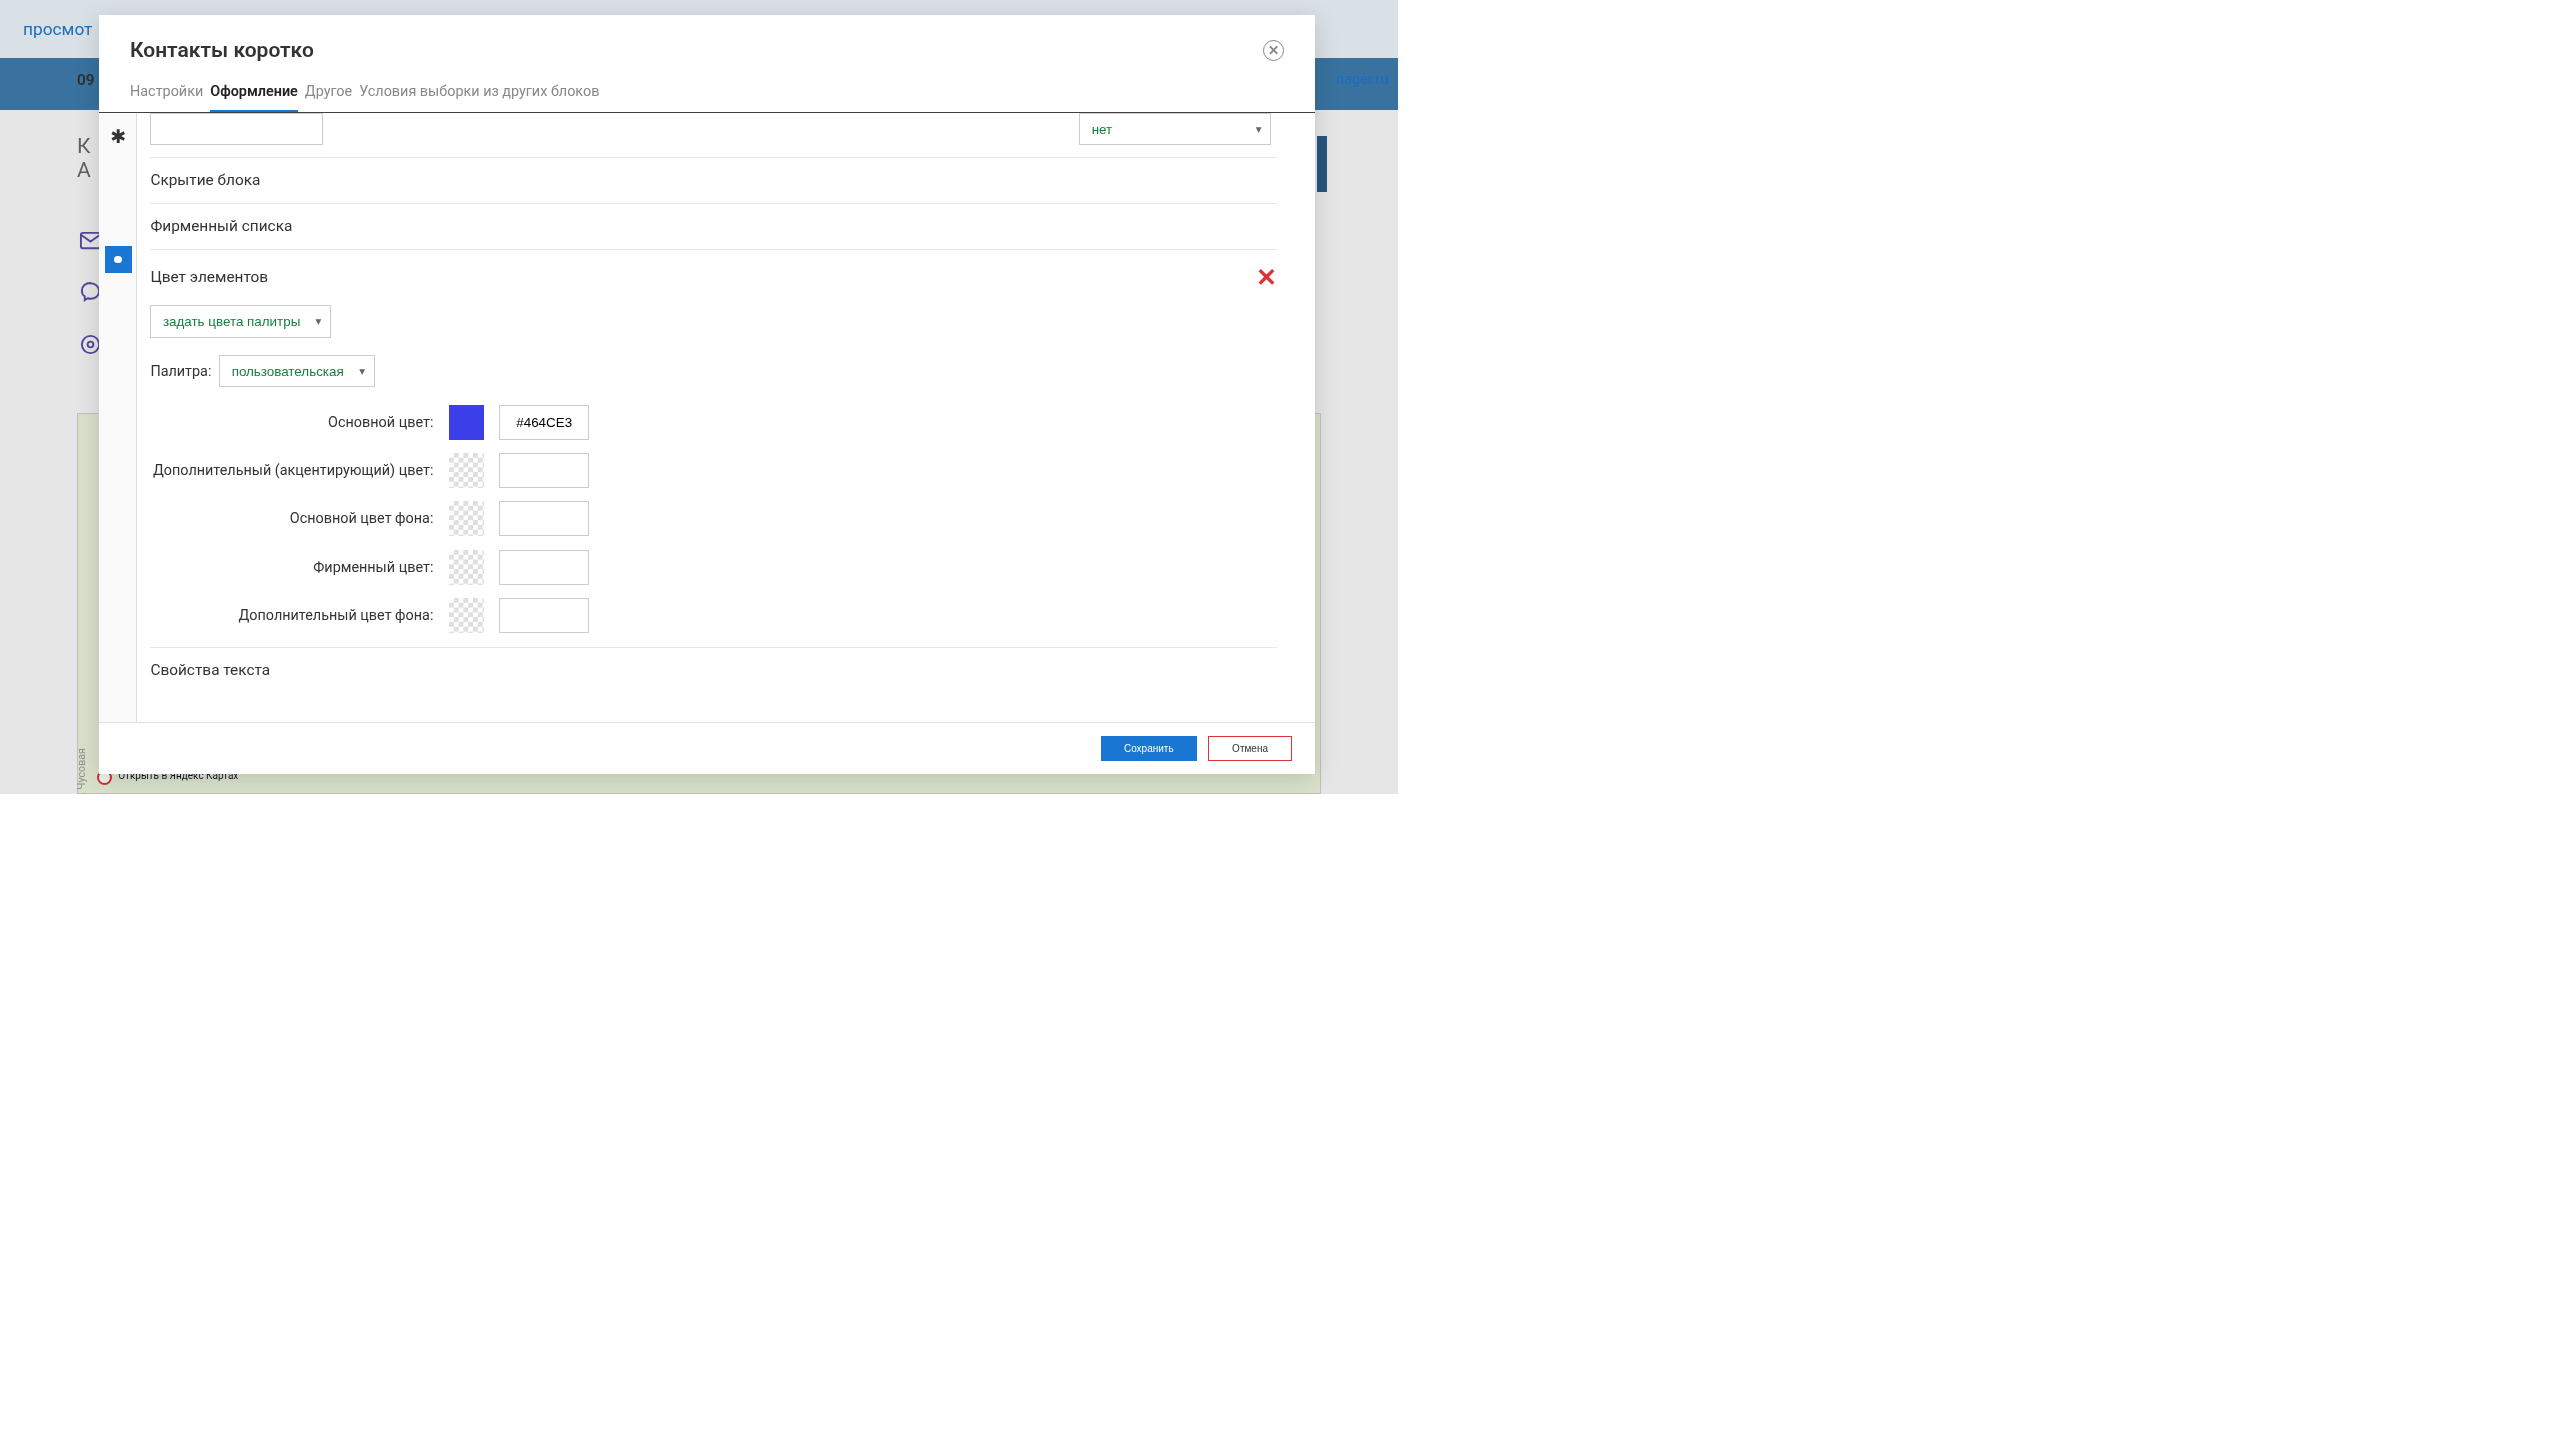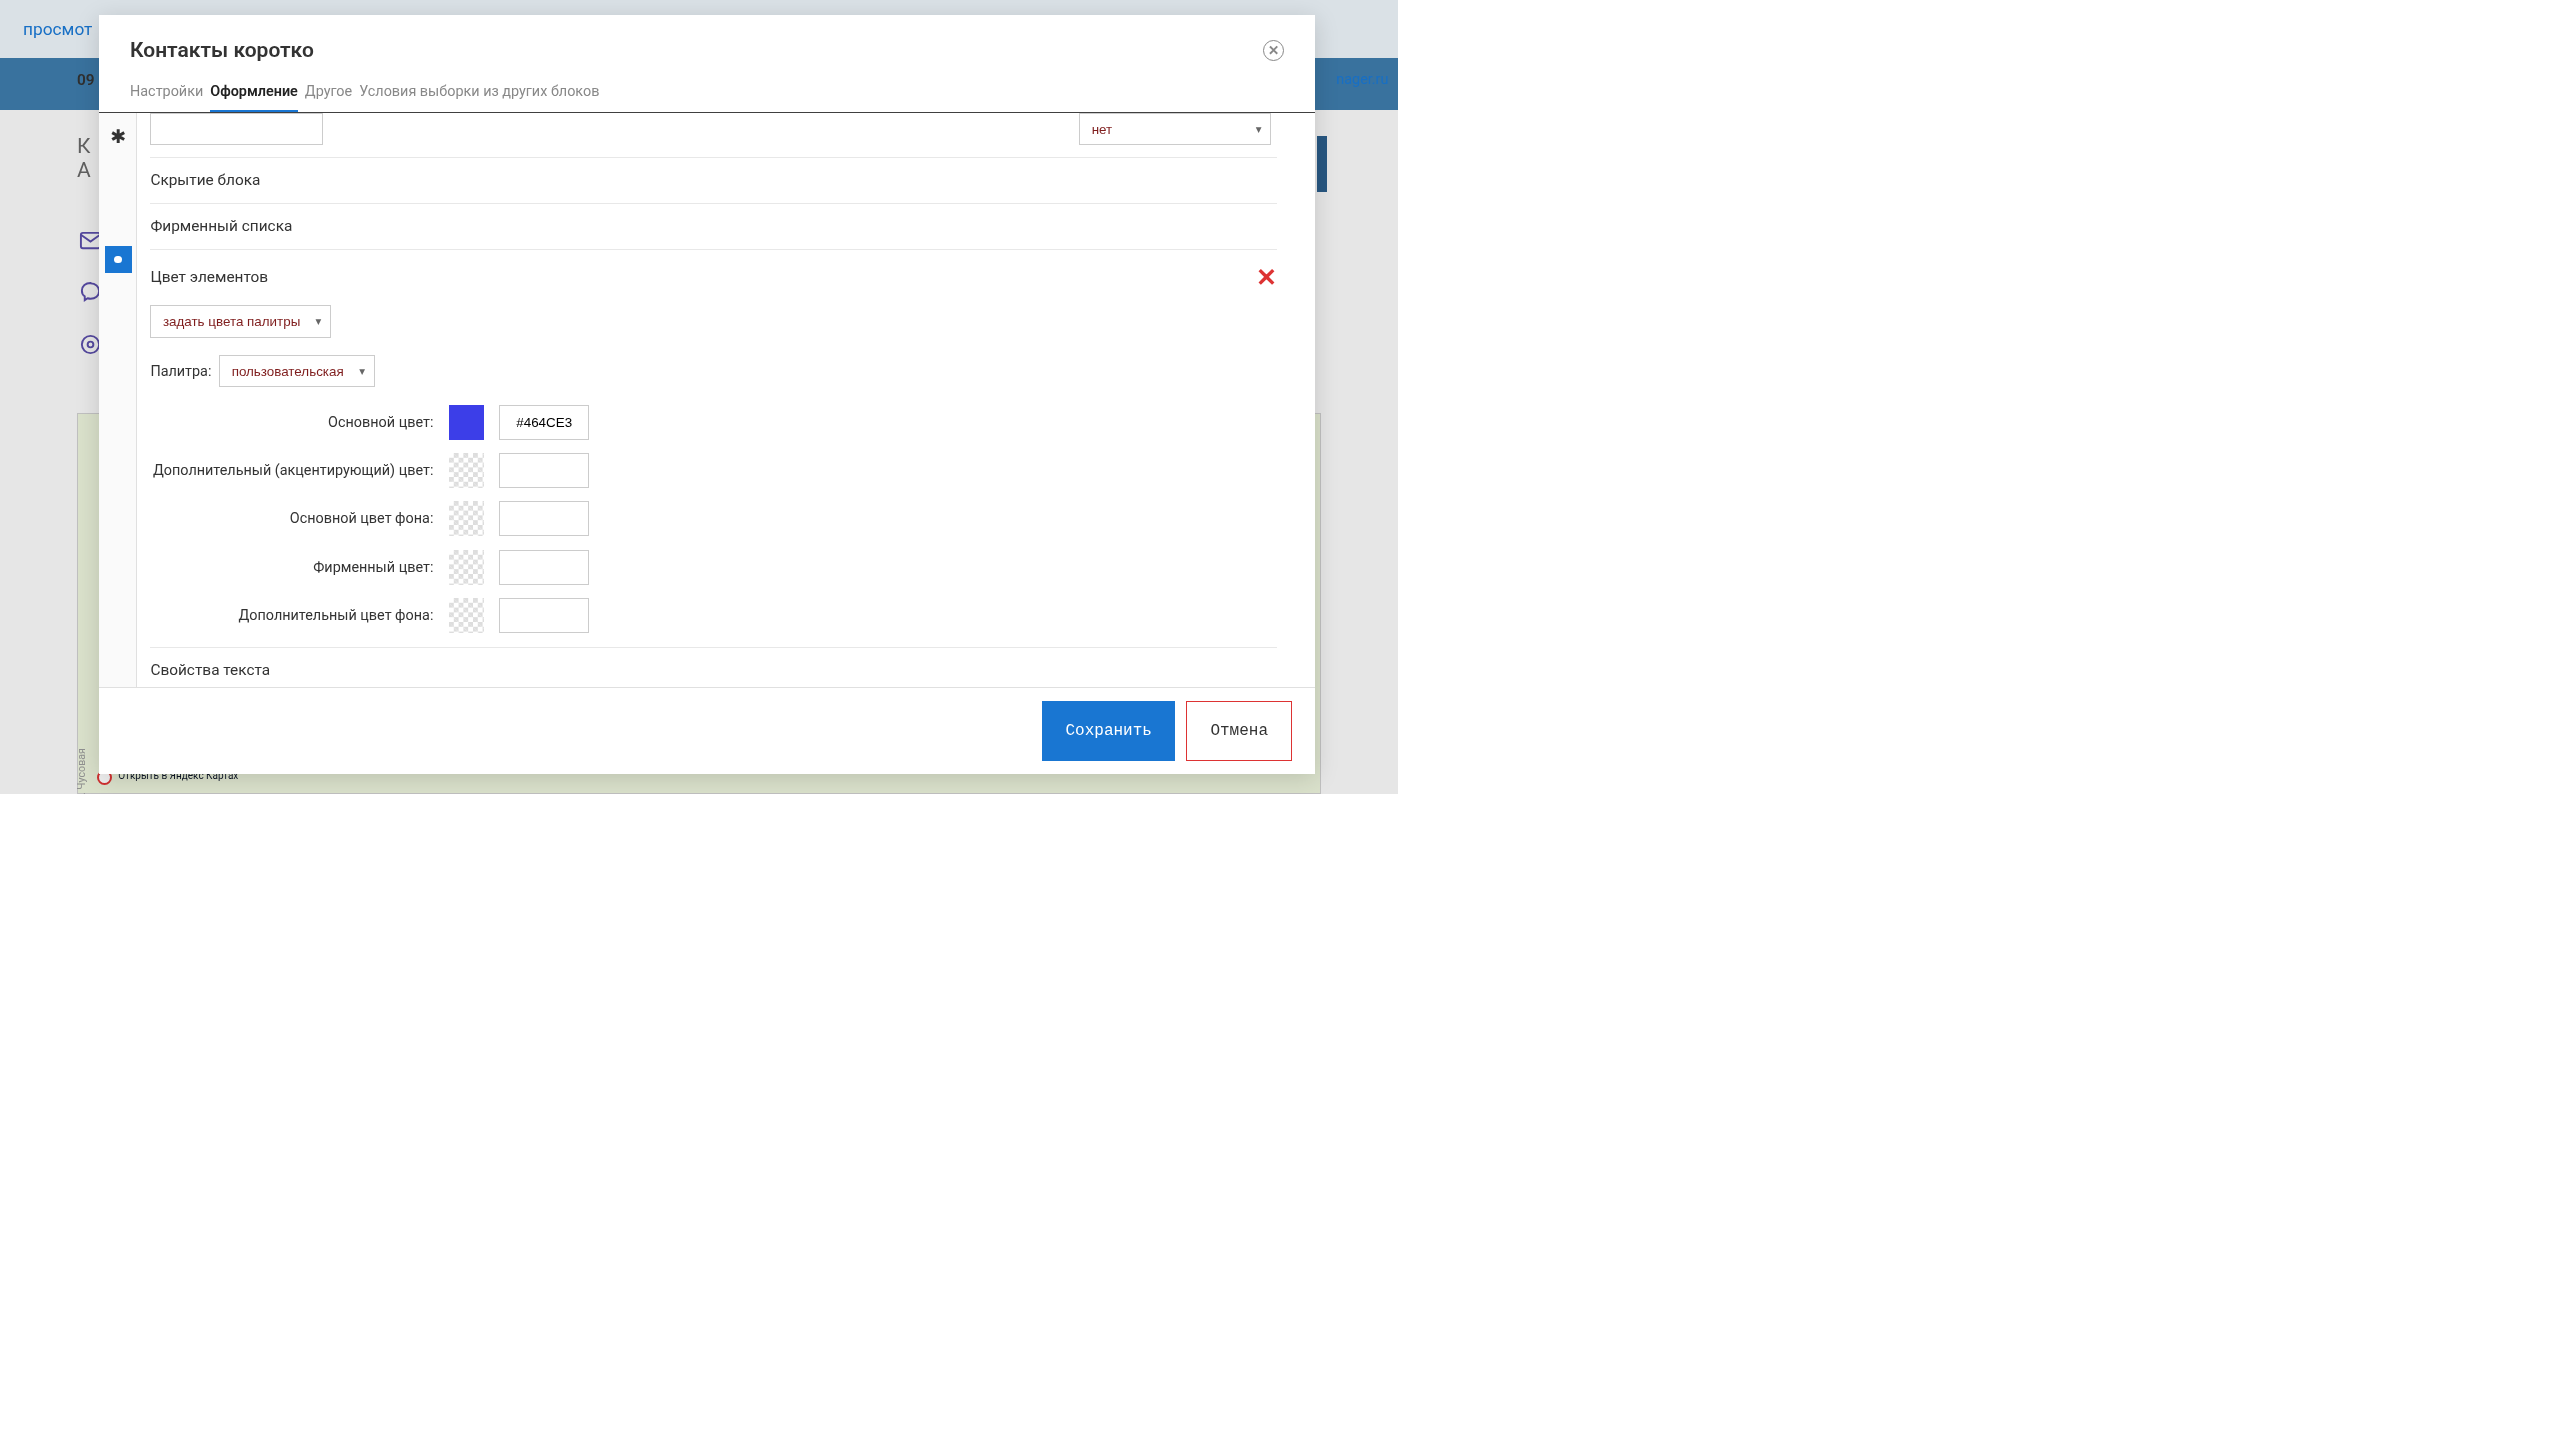--- a/index.html
+++ b/index.html
@@ -35,37 +35,37 @@
 .rail-marker { width: 27px; height: 27px; background: #1976d2; position: absolute; left: 5.8px; display: flex; align-items: center; justify-content: center; }
 .rail-marker.star { top: 9.6px; background: transparent; color: #333; font-size: 19px; }
 .rail-marker.dot { top: 133px; }
 .rail-marker.dot::after { content: ""; width: 7.7px; height: 7.7px; background: #fff; border-radius: 50%; }
 
 .content { margin-left: 38px; padding: 0 38px 19px 13.4px; }
 .section-row { border-bottom: 1px solid #e8e8e8; padding: 13.4px 0; }
 .section-title { font-size: 15.4px; color: #333; }
 .top-row { display: flex; justify-content: space-between; align-items: center; padding-bottom: 11.5px; border-bottom: 1px solid #e8e8e8; }
 .fake-input { border: 1px solid #ccc; padding: 7.7px 11.5px; min-width: 173px; color: #333; font-size: 13.4px; }
-.fake-select { border: 1px solid #ccc; padding: 7.7px 29px 7.7px 11.5px; font-size: 13.4px; color: #7f1d1d; background: #fff; appearance: none; position: relative; }
+.fake-select { border: 1px solid #ccc; padding: 7.7px 29px 7.7px 11.5px; font-size: 13.4px; color: #15803d; background: #fff; appearance: none; position: relative; }
 .select-wrap { position: relative; display: inline-block; }
 .select-wrap::after { content: "▾"; position: absolute; right: 9.6px; top: 50%; transform: translateY(-50%); color: #666; pointer-events: none; font-size: 11.5px; }
 .color-elem-header { display: flex; justify-content: space-between; align-items: center; }
 .delete-x { color: #d33; font-size: 25px; font-weight: bold; cursor: pointer; }
 
 .color-body { padding-top: 13.4px; }
 .palette-row { display: flex; align-items: center; gap: 7.7px; margin: 17.3px 0; font-size: 14.4px; color: #333; }
 .color-grid { display: flex; flex-direction: column; gap: 13.4px; }
 .color-line { display: flex; align-items: center; gap: 15.4px; }
 .color-label { width: 283px; text-align: right; font-size: 14.4px; color: #333; }
 .swatch { width: 35px; height: 35px; background-image: linear-gradient(45deg,#ddd 25%,transparent 25%,transparent 75%,#ddd 75%),linear-gradient(45deg,#ddd 25%,transparent 25%,transparent 75%,#ddd 75%); background-size: 9.6px 9.6px; background-position: 0 0, 4.8px 4.8px; border: none; }
 .swatch.filled { background: #3c3ee8; background-image: none; }
 .color-input { border: 1px solid #ccc; width: 90px; height: 35px; padding: 0 7.7px; font-size: 13.4px; text-align: center; }
 
 .modal-footer { border-top: 1px solid #e0e0e0; padding: 13.4px 23px; display: flex; justify-content: flex-end; gap: 11.5px; }
-.btn { padding: 20px 23px; font-size: 16px; cursor: pointer; font-family: Liberation Mono, monospace; }
+.btn { padding: 6px 23px; font-size: 10px; cursor: pointer; }
 .btn-primary { background: #1976d2; color: #fff; border: none; }
 .btn-secondary { background: #fff; color: #333; border: 1.9px solid #d33; }
 </style>
 </head>
 <body>
 
 <div class="bg-page">
   <div class="bg-topbar">
     <span>просмот</span>
   </div>

